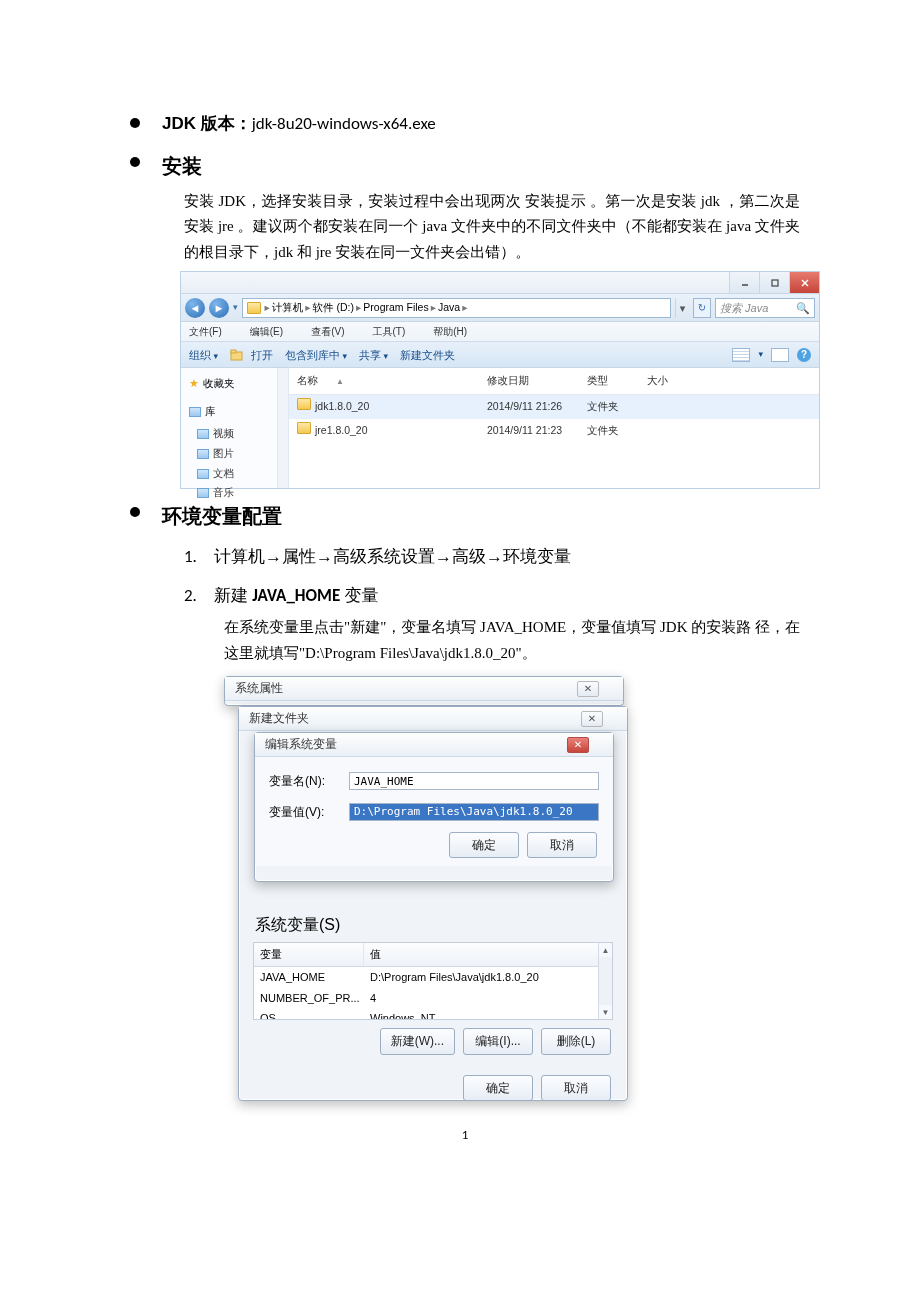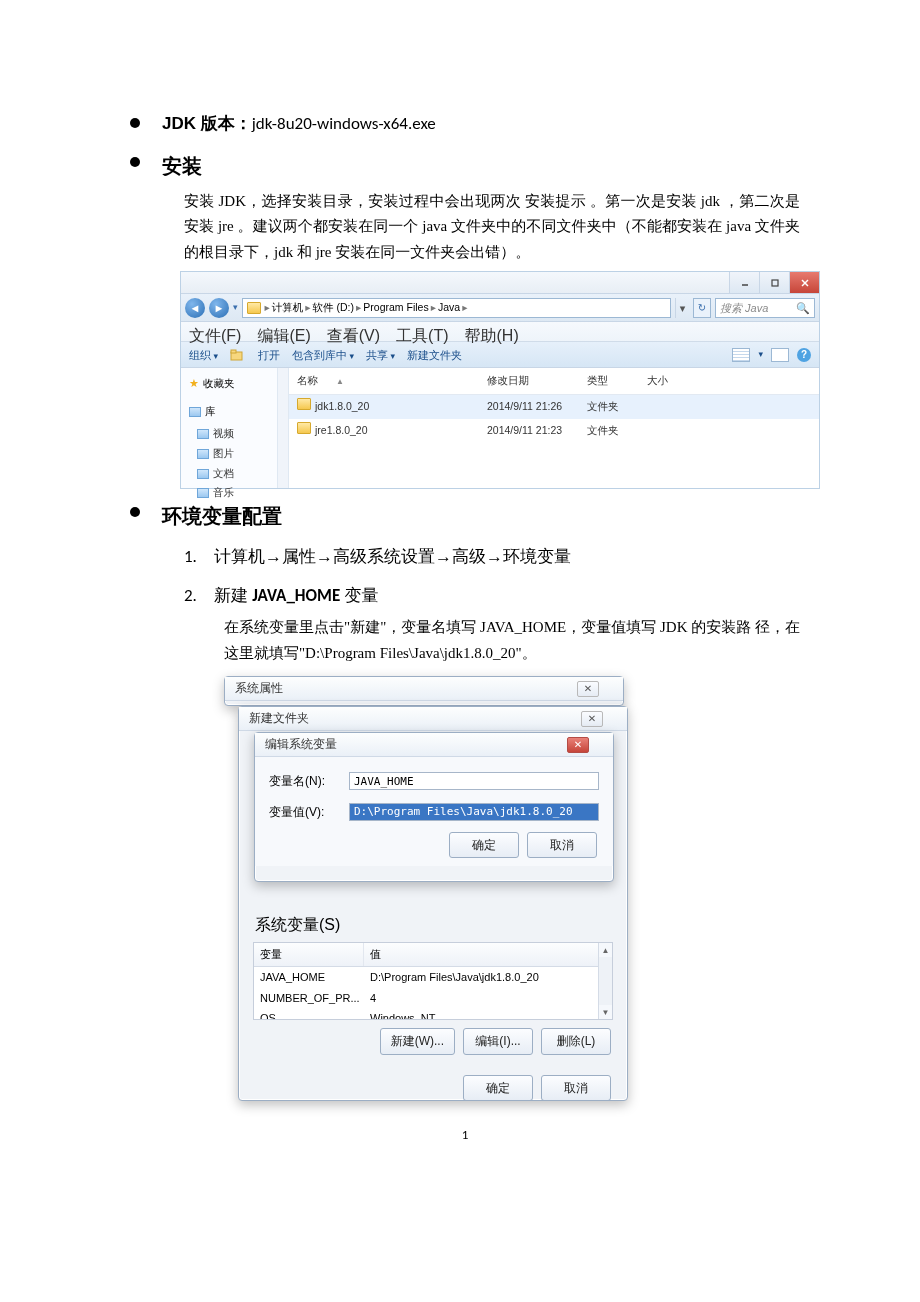--- a/index.html
+++ b/index.html
@@ -137,24 +137,25 @@
     padding: 0 4px;
     font-style: italic;
     color: #8a8a8a;
     justify-content: space-between;
   }
   .searchbox .mag { font-style: normal; color:#4a79b1; }
   .exp-menu {
     height: 20px;
     background: linear-gradient(#f6f9fd,#eef4fa);
     display: flex;
-    gap: 16px;
+    align-items: center;
+    gap: 28px;
     padding: 0 8px;
     border-bottom: 1px solid #d0dce9;
-    font-size: 16px;
+    font-size: 10px;
     color:#333;
   }
   .exp-toolbar {
     height: 26px;
     background: linear-gradient(#e6f0fa,#d6e6f5);
     display: flex;
     align-items: center;
     padding: 0 8px;
     gap: 12px;
     border-bottom: 1px solid #c8d6e6;
@@ -320,21 +321,21 @@
     </div>
     <div class="exp-menu">
       <span>文件(F)</span>
       <span>编辑(E)</span>
       <span>查看(V)</span>
       <span>工具(T)</span>
       <span>帮助(H)</span>
     </div>
     <div class="exp-toolbar">
       <span class="tri">组织</span>
-      <span class="openbtn" style="display:flex;align-items:center;gap:14px;">
+      <span class="openbtn" style="display:flex;align-items:center;gap:7px;">
         <svg viewBox="0 0 14 14">
             <rect x="1" y="4" width="11" height="8" fill="#f7d77e" stroke="#cfa637"></rect>
             <rect x="1" y="2" width="5" height="3" fill="#f7d77e" stroke="#cfa637"></rect>
           </svg>
         <span>打开</span>
       </span>
       <span class="tri">包含到库中</span>
       <span class="tri">共享</span>
       <span>新建文件夹</span>
       <span class="right">

